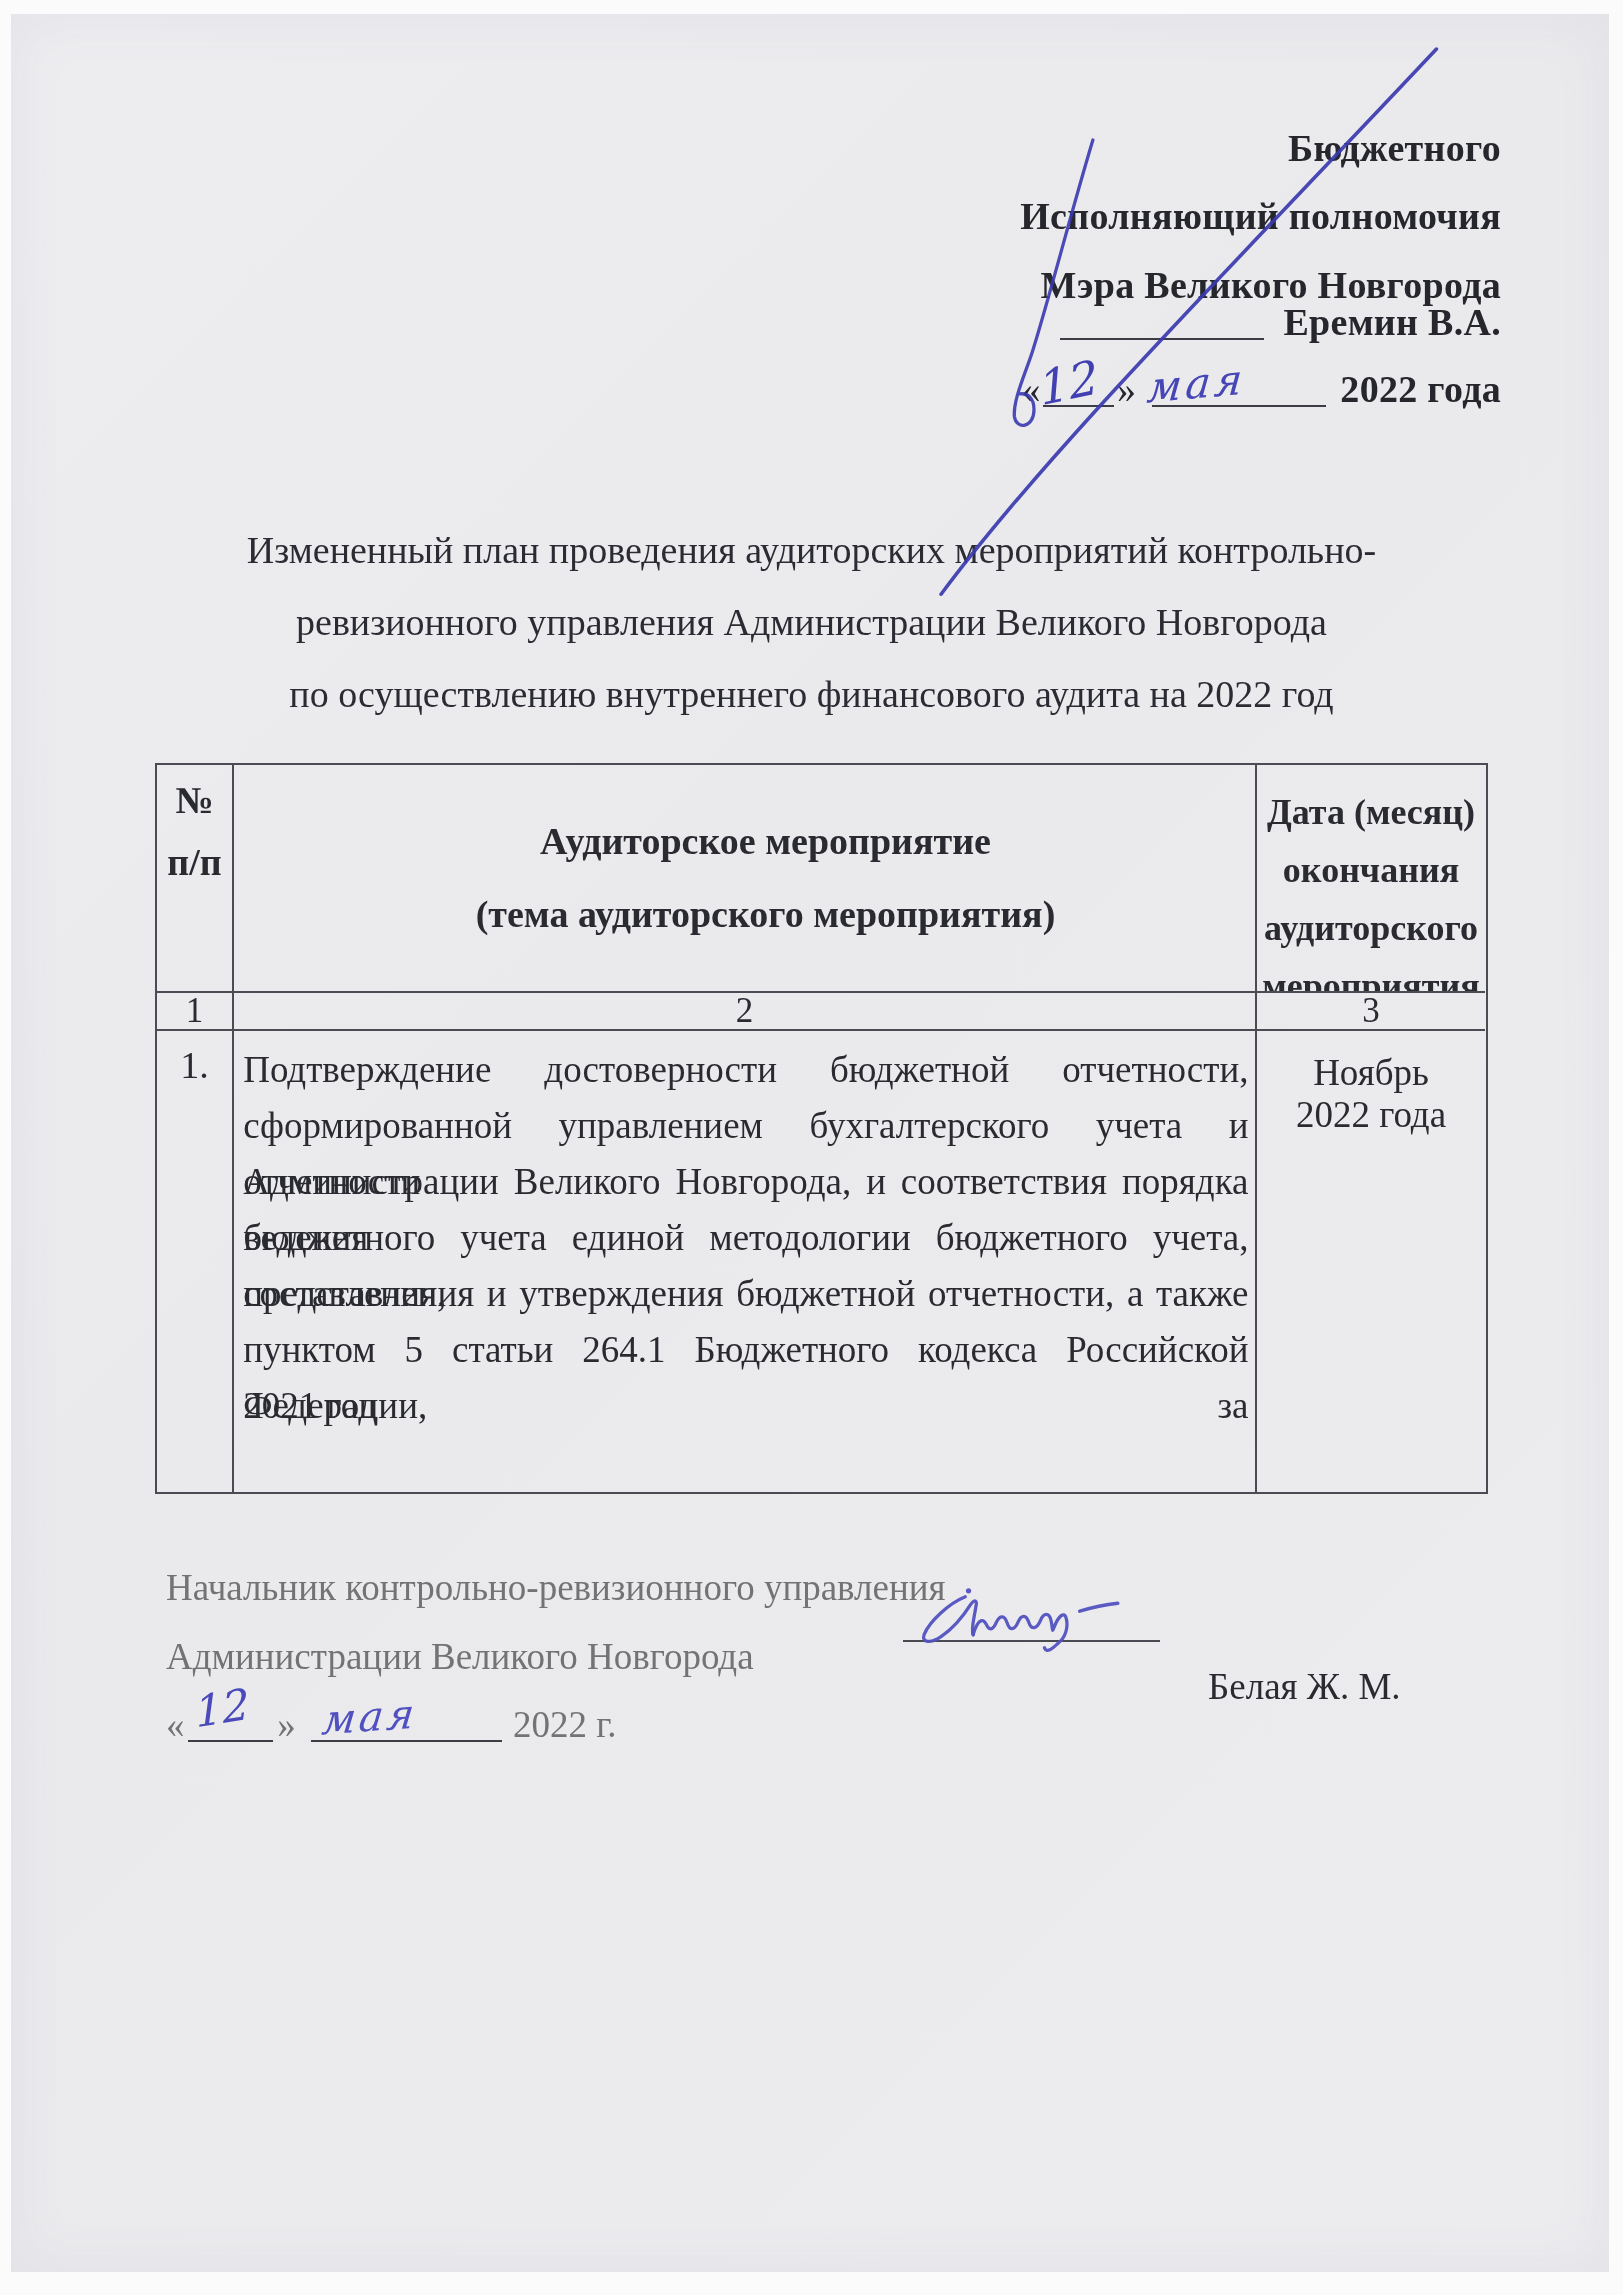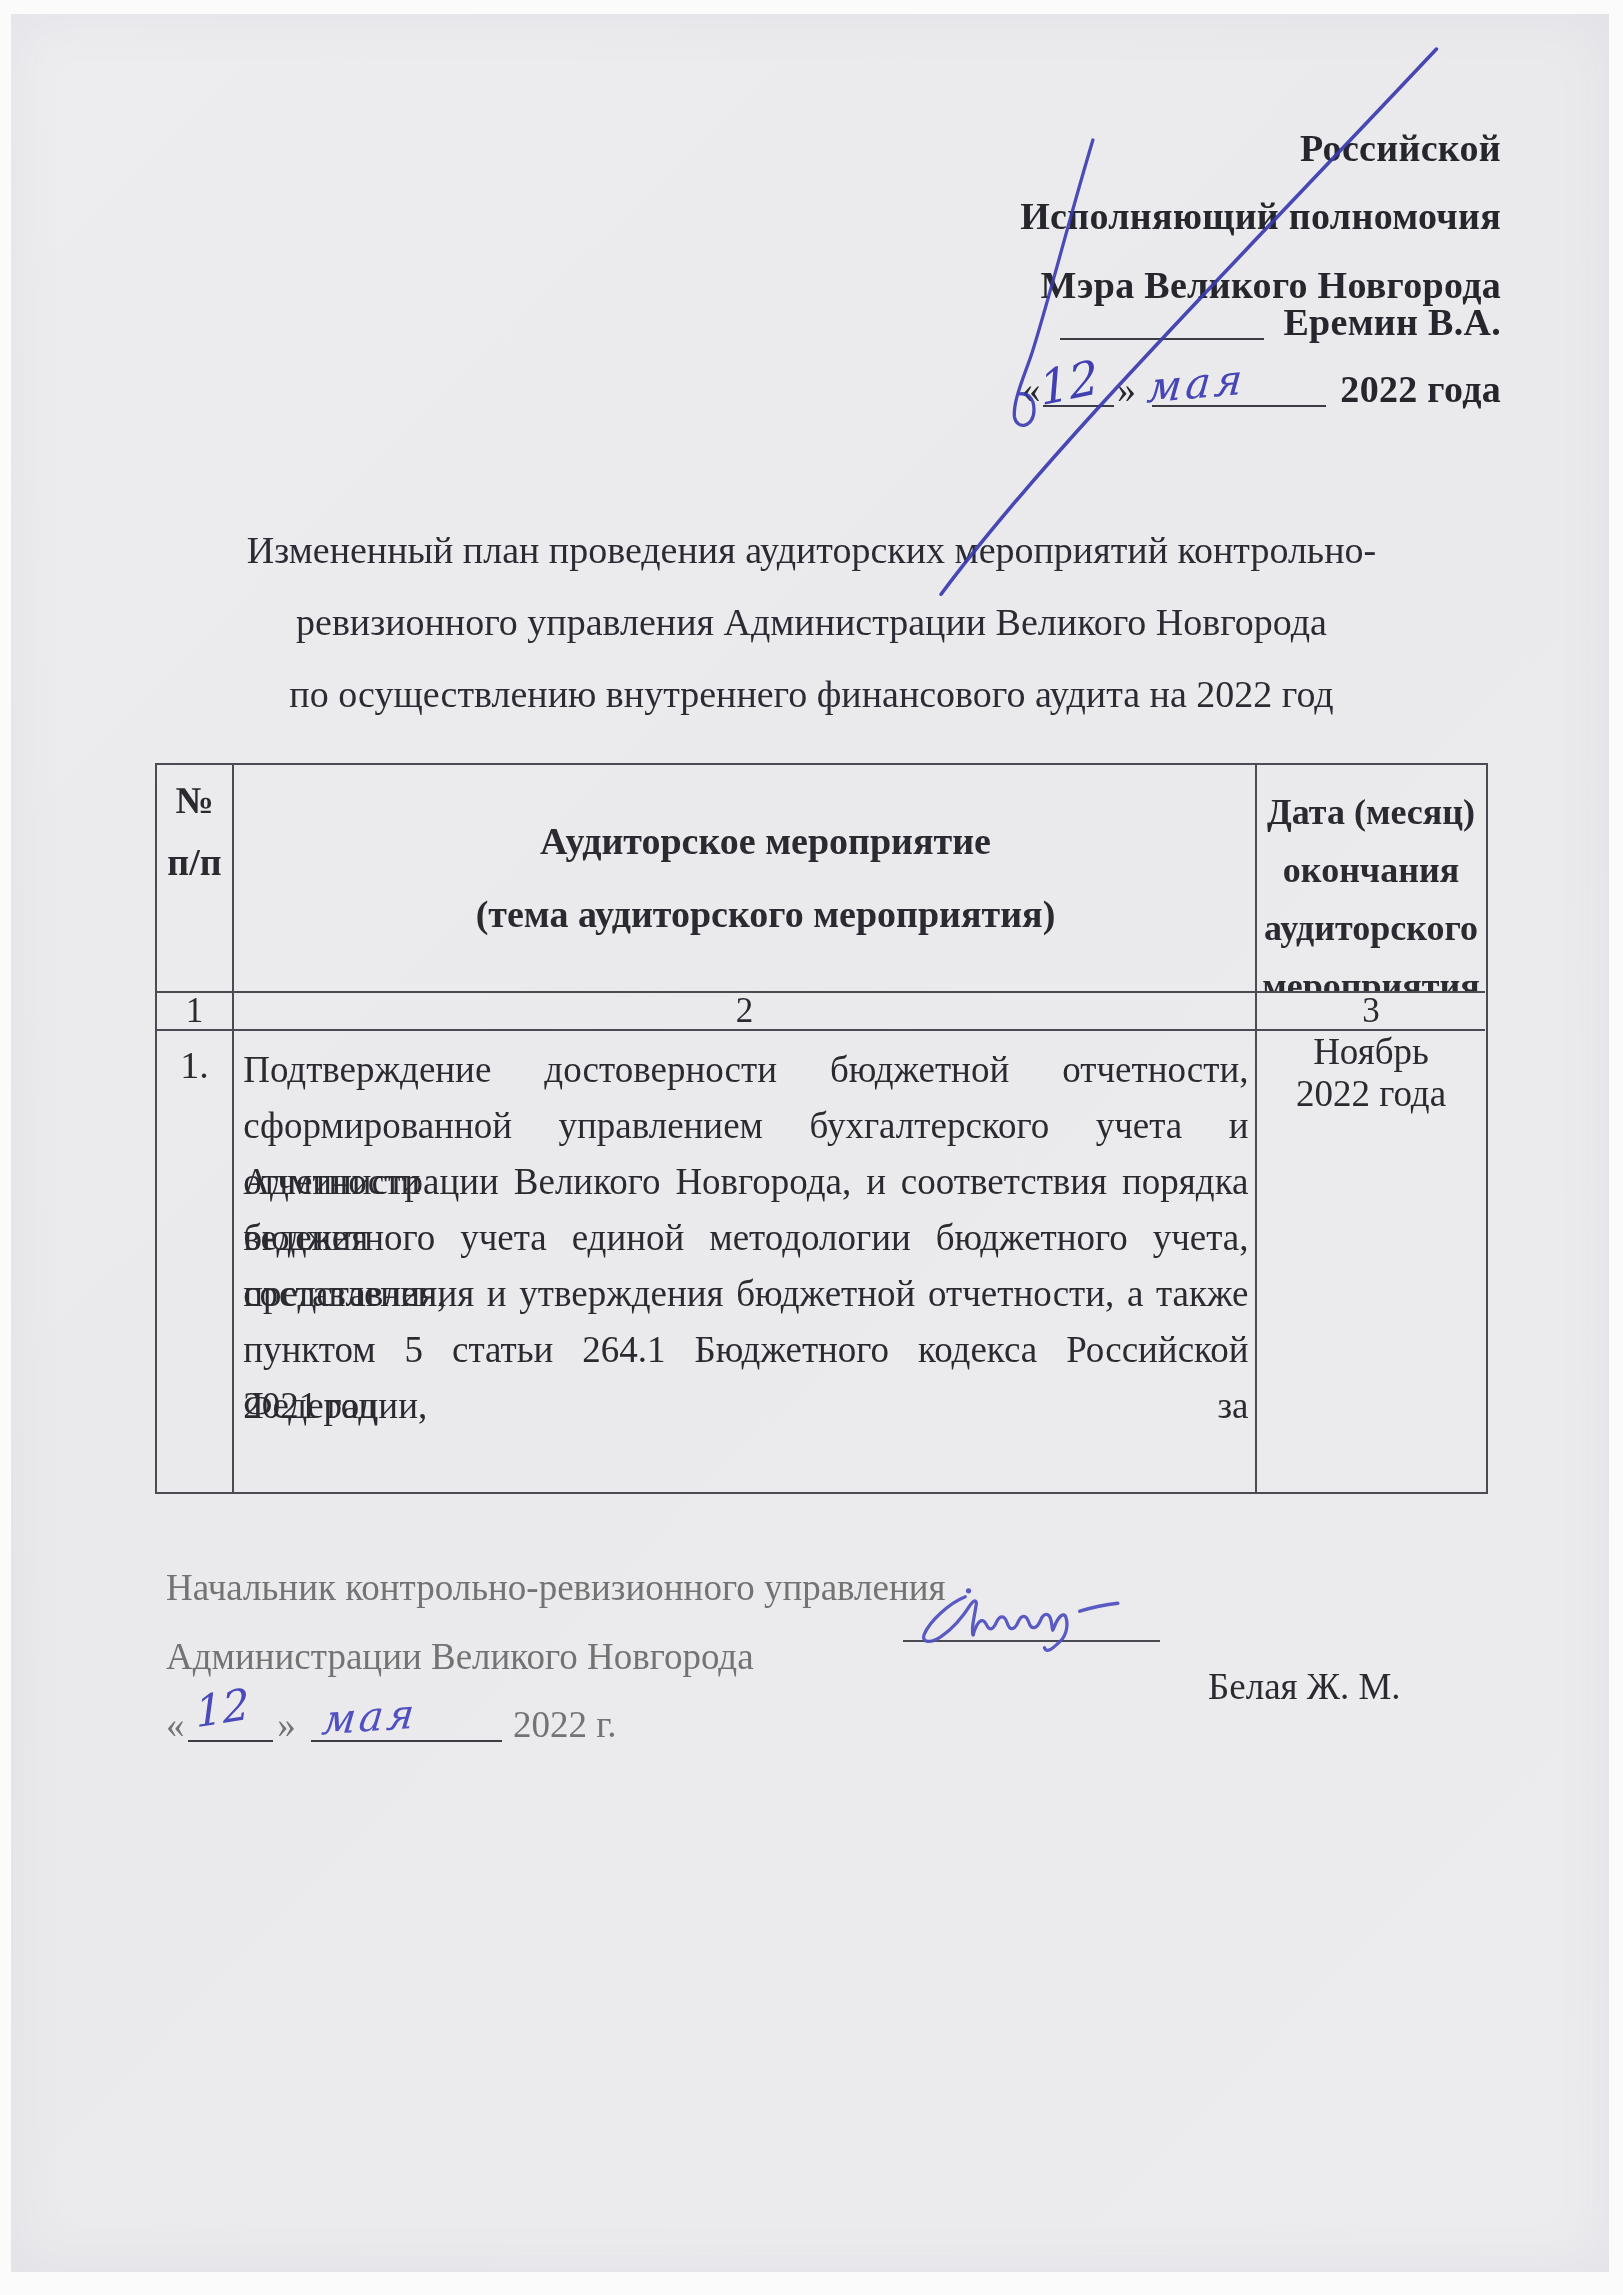--- a/index.html
+++ b/index.html
@@ -47,21 +47,21 @@
   .cell.last-col { border-right: none; }
   .cell.last-row { border-bottom: none; }
   .th-num { font-weight: bold; font-size: 38px; text-align: center; padding-top: 3.9px; line-height: 62px; }
   .th-act { font-weight: bold; font-size: 38px; display: flex; flex-direction: column; justify-content: center; align-items: center; line-height: 73px; text-align: center; padding-left: 42px; }
   .th-date { font-weight: bold; font-size: 36px; text-align: center; padding-top: 18px; line-height: 58px; }
   .num-cell { font-size: 35px; text-align: center; line-height: 34px; padding-top: 1.3px; }
   .td-num { font-size: 38px; text-align: center; padding-top: 11.8px; }
   .td-act { font-size: 37px; padding: 10.5px 6.5px 0 9.2px; }
   .td-act .jline { height: 56px; line-height: 56px; text-align: justify; text-align-last: justify; }
   .td-act .jline.lastline { text-align-last: left; }
-  .td-date { font-size: 37px; text-align: center; padding-top: 0; line-height: 42px; }
+  .td-date { font-size: 37px; text-align: center; padding-top: 21px; line-height: 42px; }
   
   .so-line { position: absolute; left: 166px; font-size: 37px; white-space: nowrap; color: #737373; }
   .so-name { position: absolute; left: 1208px; top: 1629px; font-size: 37px; white-space: nowrap; margin-top: 36px; }
   .sig-uline { position: absolute; left: 903px; top: 1611px; width: 257px; height: 31px; border-bottom: 2.6px solid #4a4a52; }
   
   .hw {
     position: absolute; font-style: italic; white-space: nowrap;
     font-family: "DejaVu Serif", "Liberation Serif", serif;
     z-index: 6;
   }
@@ -69,21 +69,21 @@
   .hw-top-month { left: 1147px; top: 359px; font-size: 42px; color: #4646b6; transform: rotate(-5deg) skewX(-10deg); letter-spacing: 3.9px; }
   .hw-bot-day   { left: 195px;  top: 1683px; font-size: 43px; color: #4a4abc; transform: rotate(-9deg) skewX(-6deg); }
   .hw-bot-month { left: 322px;  top: 1693px; font-size: 41px; color: #5050c0; transform: rotate(-4deg) skewX(-10deg); letter-spacing: 3.3px; }
   svg.pen { position: absolute; left: 0; top: 0; z-index: 5; pointer-events: none; }
 </style>
 </head>
 <body>
 
 <div class="paper"></div>
 
-<div class="app-line" style="top:126px">Российской</div>
+<div class="app-line" style="top:126px">Бюджетного</div>
 <div class="app-line" style="top:194px">Исполняющий полномочия</div>
 <div class="app-line" style="top:263px">Мэра Великого Новгорода</div>
 <div class="app-line" style="top:300px">
   <span class="uline" style="width:204px; margin-right:19.6px"></span><span>Еремин В.А.</span>
 </div>
 <div class="app-line" style="top:367px; font-weight:normal">
   <span class="quote">«</span><span class="uline" style="width:71px; margin:0 2.6px"></span><span class="quote">»</span><span class="uline" style="width:174px; margin:0 14.4px 0 15.7px"></span><span class="bold">2022 года</span>
 </div>
 
 <div class="hw hw-top-day">12</div>

